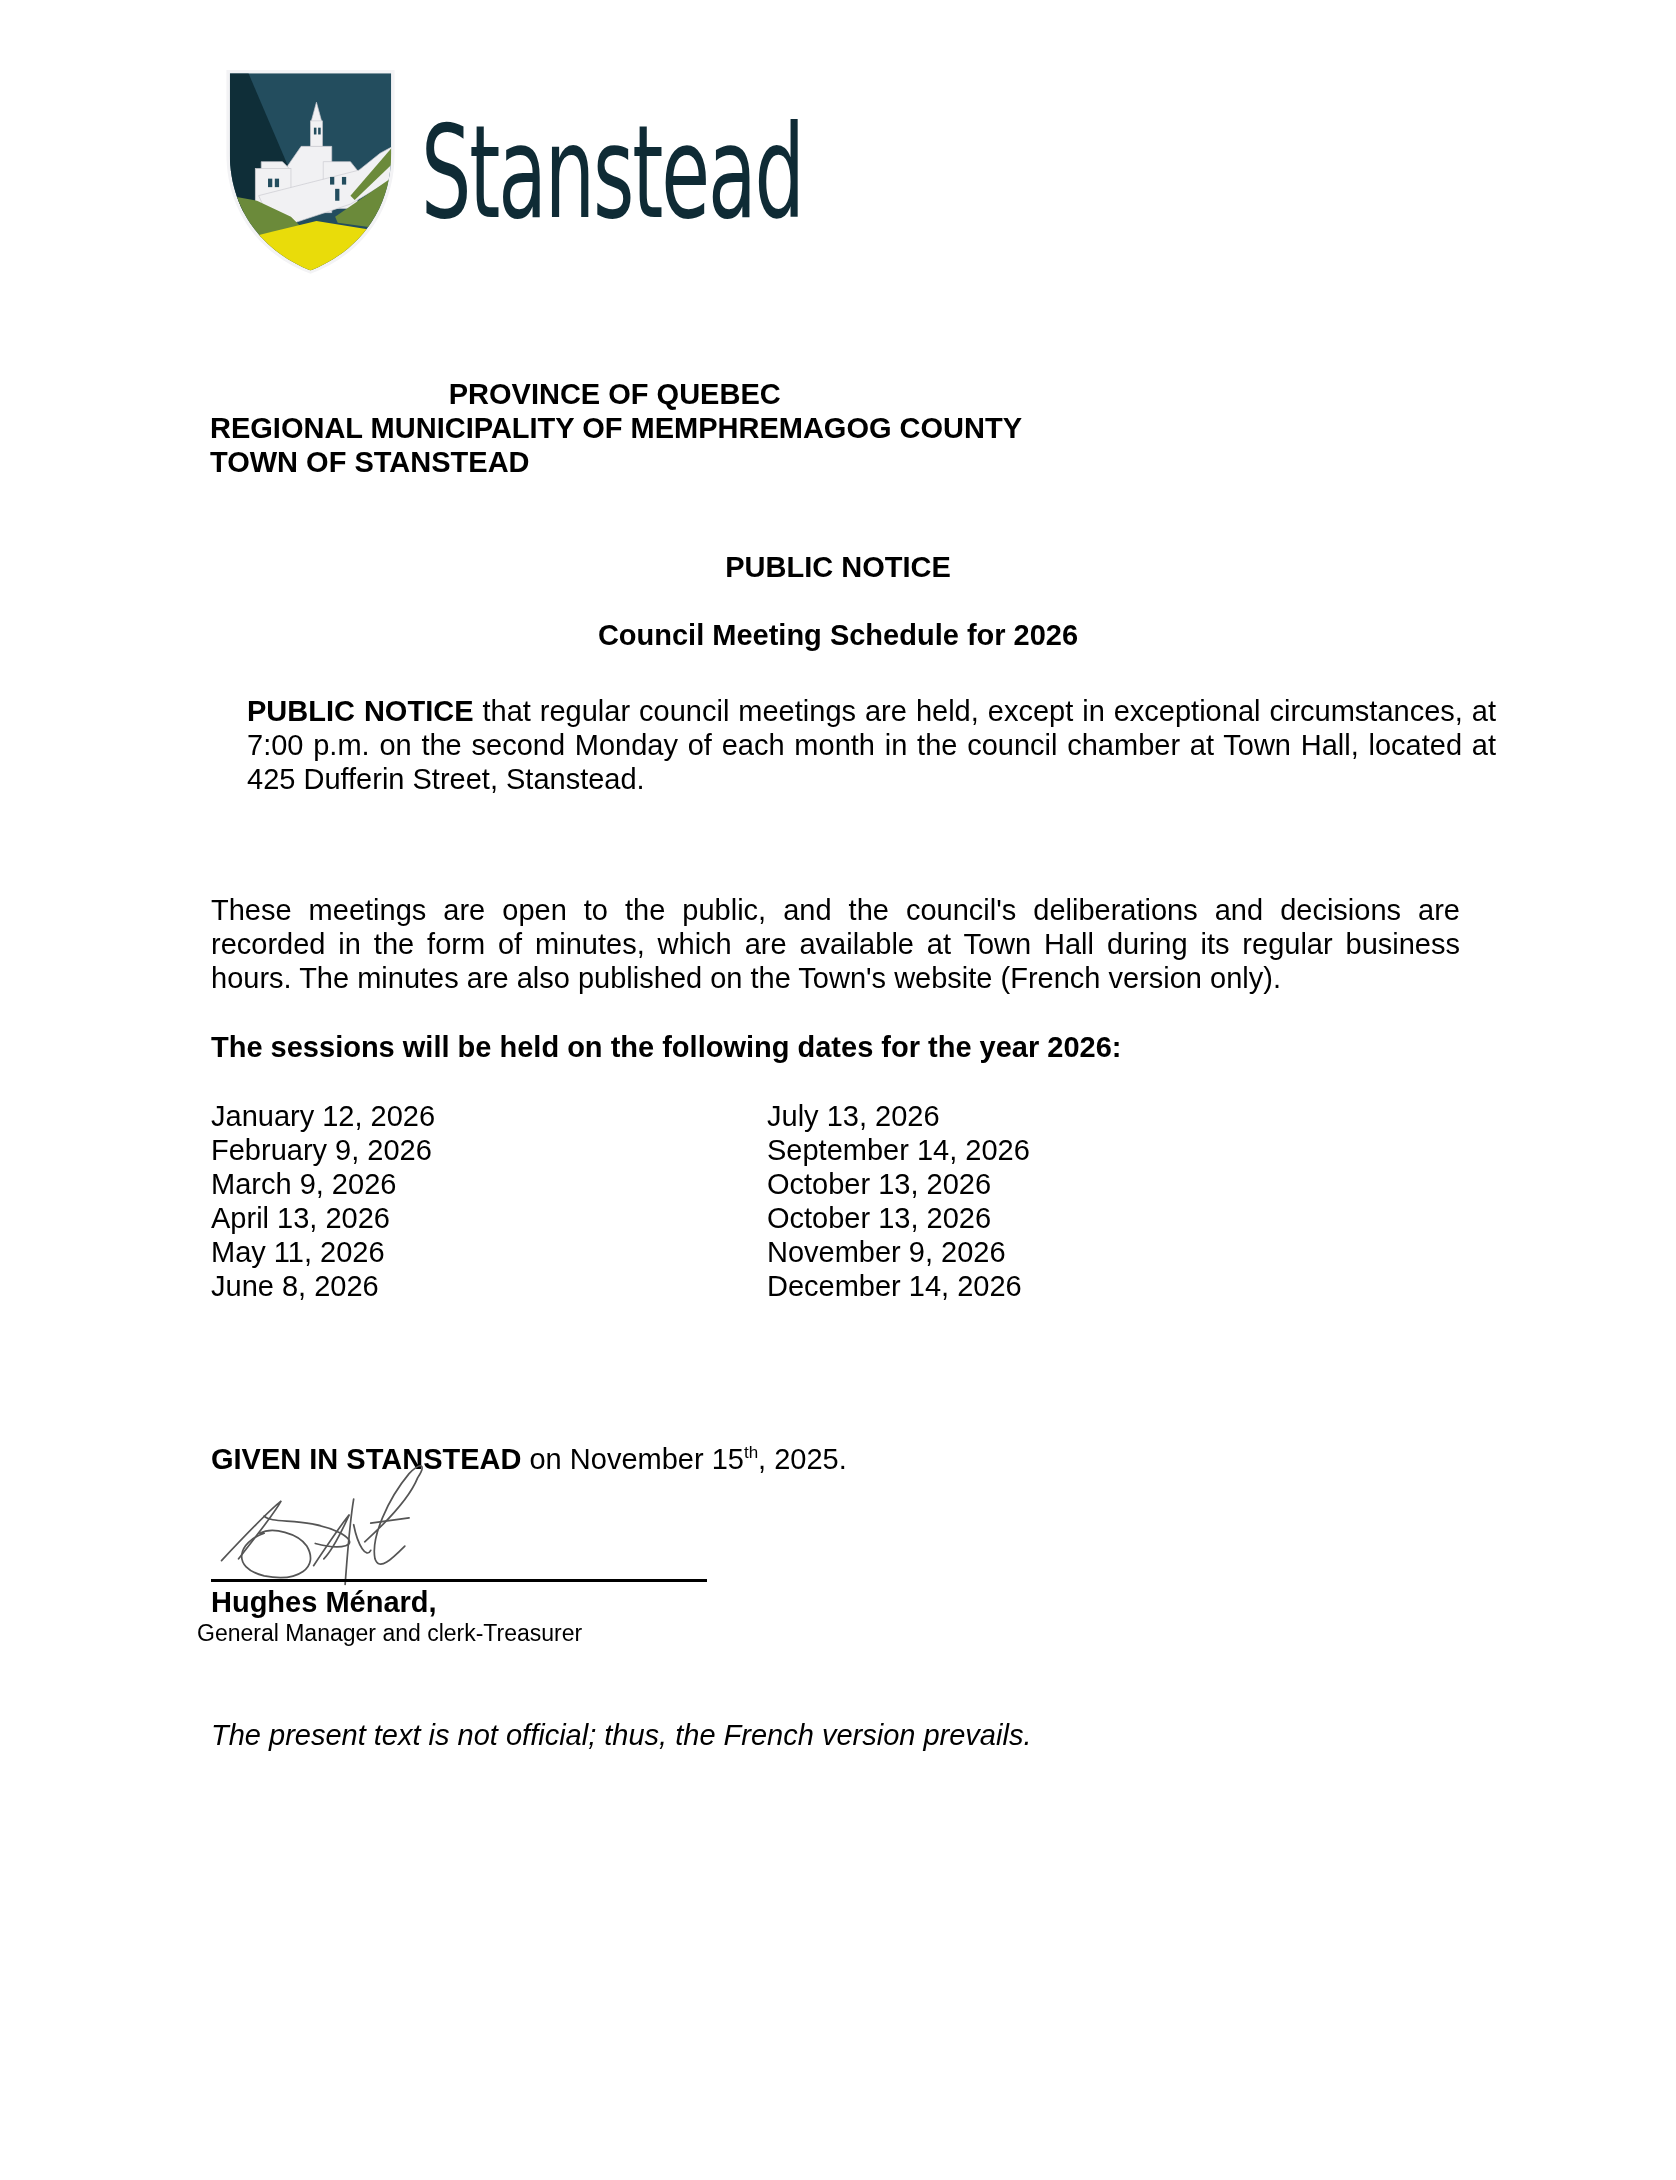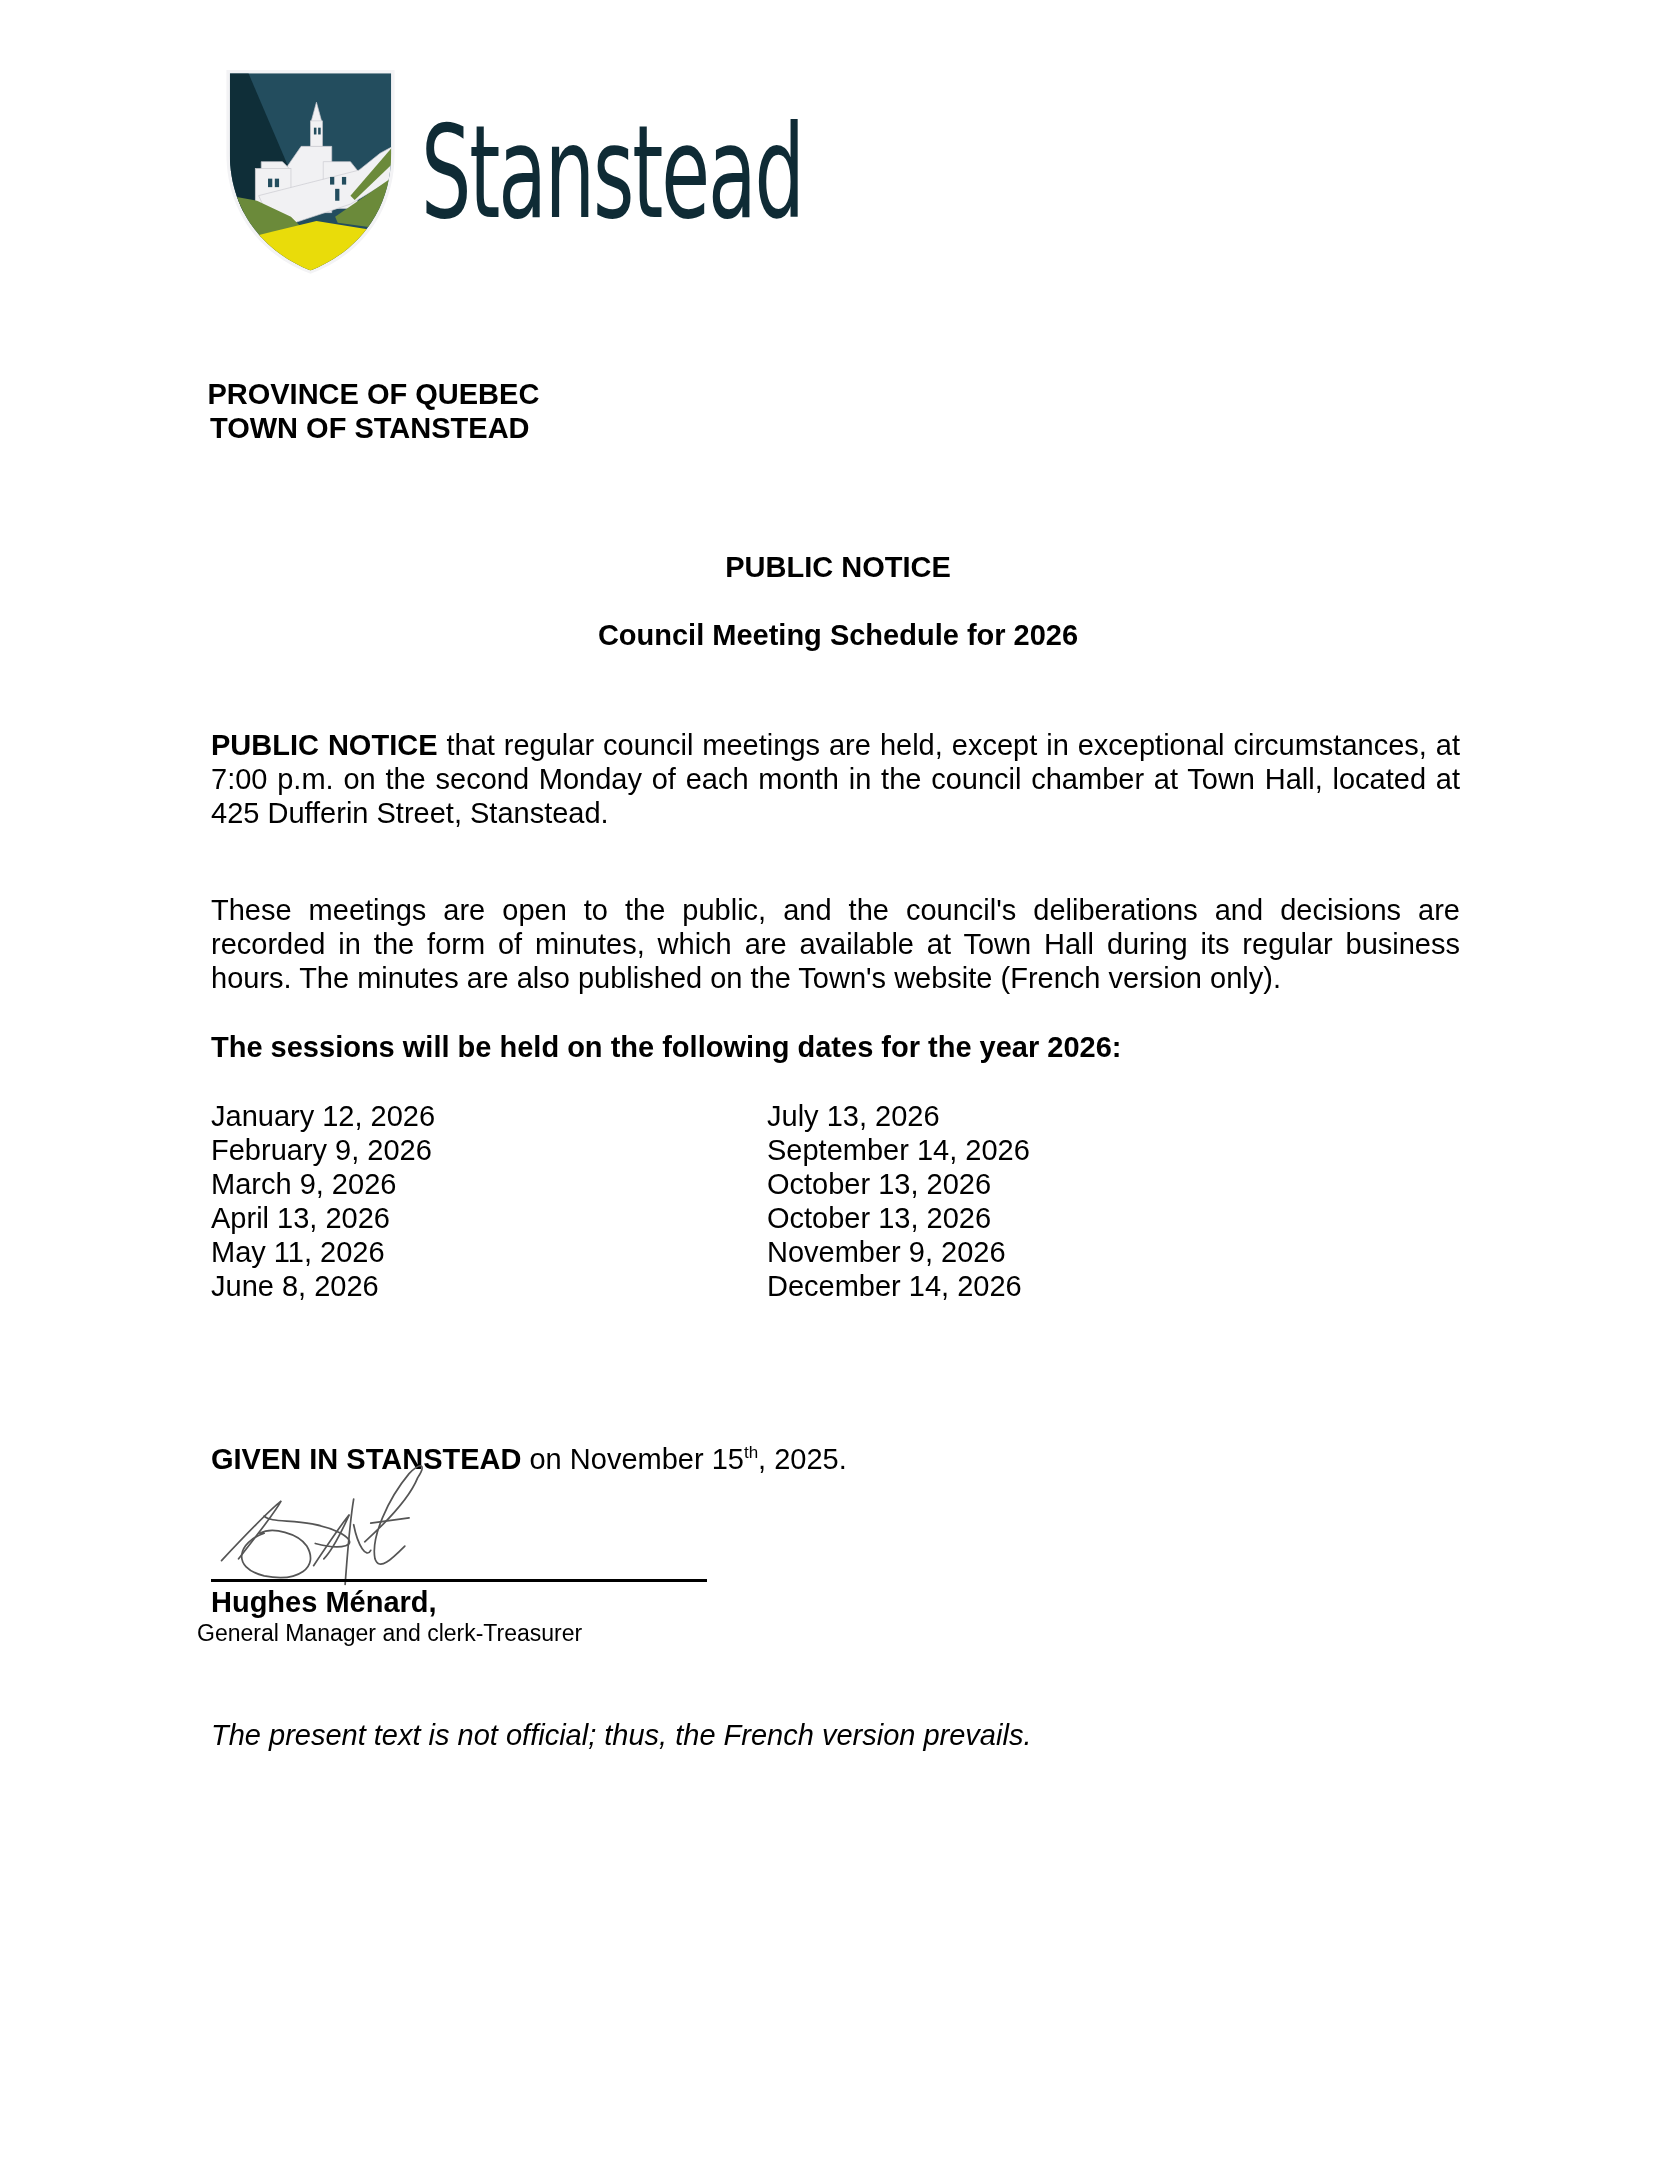--- a/index.html
+++ b/index.html
@@ -9,21 +9,21 @@
   .logo-shield { left: 223px; top: 68px; width: 175px; height: 206px; }
   .wordmark { left: 421px; top: 109px; font-family: "DejaVu Sans", sans-serif;
               font-size: 128px; font-weight: 400; color: #0f2b35; letter-spacing: -3.4px;
               transform: scaleX(0.62); transform-origin: left top; line-height: 1; }
   .hdr { left: 210px; top: 377px; font-size: 29px; font-weight: bold; line-height: 34px; }
   .hdr div:first-child { margin-left: -2.6px; text-align: center; }
   .center { left: 0; width: 1676px; text-align: center; font-weight: bold; font-size: 29px; }
   .t1 { top: 551px; }
   .t2 { top: 619px; }
   .para { left: 211px; width: 1249px; font-size: 29px; line-height: 34px; text-align: justify; }
-  .p1 { top: 728px; }
+  .p1 { top: 694px; margin-left: 36px; }
   .p2 { top: 893px; }
   .sess { left: 211px; top: 1031px; font-size: 29px; font-weight: bold; text-align: right; }
   .dates { top: 1099px; font-size: 29px; line-height: 34px; }
   .col-l { left: 211px; }
   .col-r { left: 767px; }
   .given { left: 211px; top: 1443px; font-size: 29px; }
   .given b { font-weight: bold; }
   .given sup { font-size: 17px; vertical-align: 11px; line-height: 0; }
   .sig { left: 213px; top: 1465px; width: 341px; height: 128px; }
   .sig-line { left: 211px; top: 1579px; width: 496px; height: 3.4px; background: #000; }
@@ -67,20 +67,21 @@
     <polygon points="132,175 200,128 200,175 180,188 135,182" fill="#6b8a3a"></polygon>
     <polygon points="8,150 40,156 80,175 95,190 40,200 8,210" fill="#6b8a3a"></polygon>
     <polygon points="8,205 60,192 110,180 172,190 150,242 8,242" fill="#e9dc0a"></polygon>
   </g>
 </svg>
 
 <div class="abs wordmark">Stanstead</div>
 
 <div class="abs hdr">
   <div>PROVINCE OF QUEBEC</div>
+  <div>REGIONAL MUNICIPALITY OF MEMPHREMAGOG COUNTY</div>
   <div>TOWN OF STANSTEAD</div>
 </div>
 
 <div class="abs center t1">PUBLIC NOTICE</div>
 <div class="abs center t2">Council Meeting Schedule for 2026</div>
 
 <div class="abs para p1"><b>PUBLIC NOTICE</b><span> that regular council meetings are held, except in exceptional circumstances, at 7:00 p.m. on the second Monday of each month in the council chamber at Town Hall, located at 425 Dufferin Street, Stanstead.</span></div>
 
 <div class="abs para p2">These meetings are open to the public, and the council's deliberations and decisions are recorded in the form of minutes, which are available at Town Hall during its regular business hours. The minutes are also published on the Town's website (French version only).</div>
 

